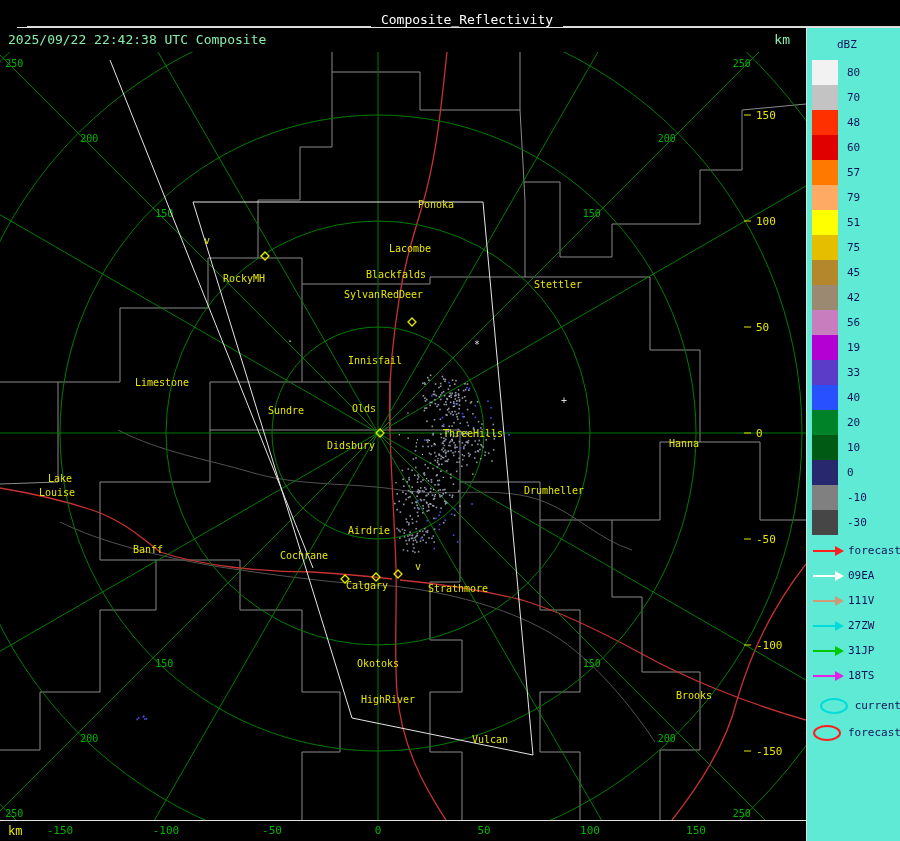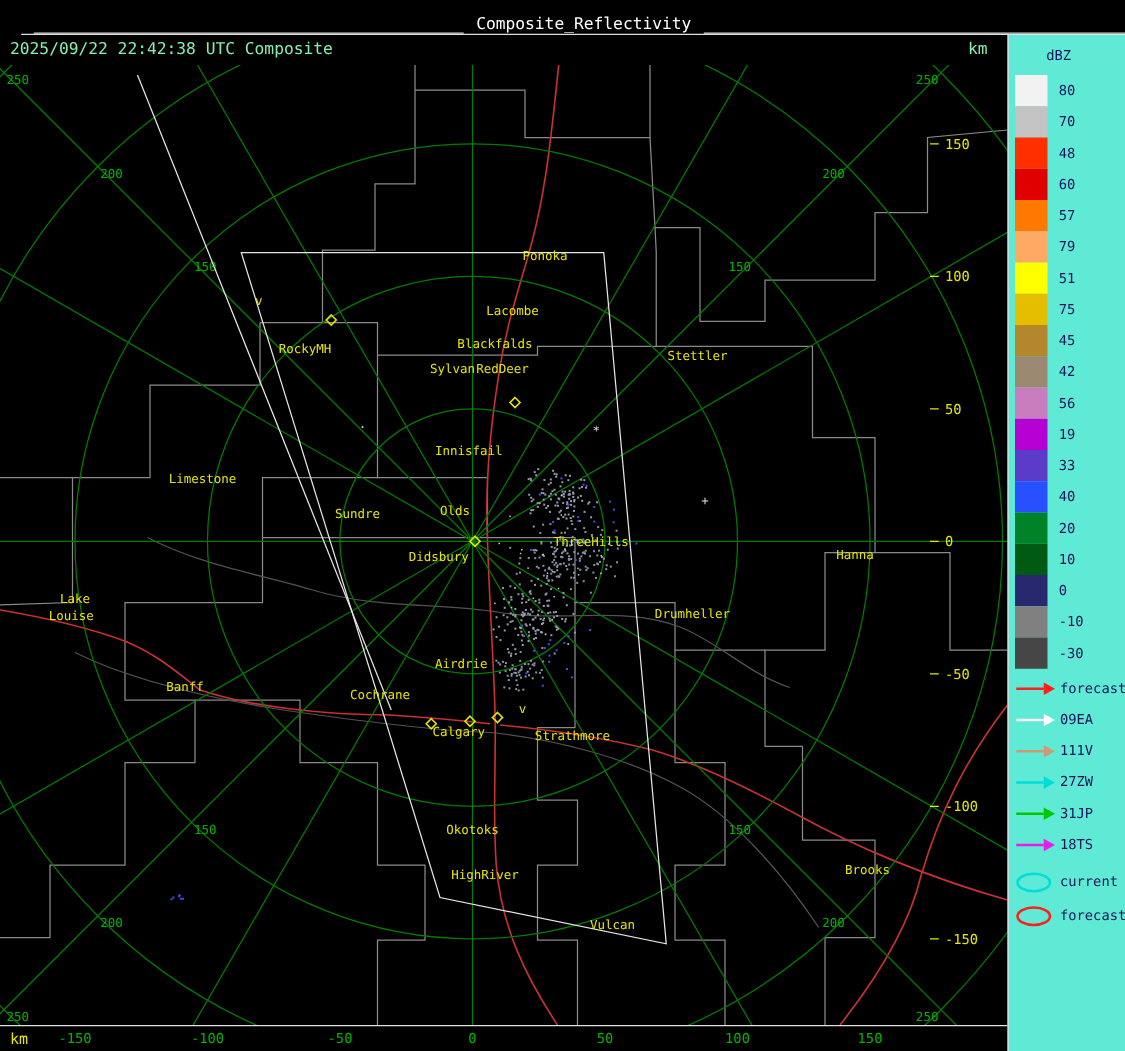--- a/index.html
+++ b/index.html
@@ -23,21 +23,21 @@
        border-left:1px solid #e0e0e0;box-sizing:border-box;color:#14145a;font-size:11px;}
   .dbz{position:absolute;top:10px;left:30px;}
   .scale{position:absolute;top:32px;left:5px;}
   .scale .row{display:flex;height:25px;align-items:center;justify-content:flex-end;}
   .sw{width:26px;height:25px;}
   .lb{margin-left:9px;width:34px;}
   .vectors{position:absolute;top:510px;left:4px;}
   .vectors .row{display:flex;height:25px;align-items:center;}
   .vectors .row span{margin-left:3px;}
   .shapes{position:absolute;top:664px;left:4px;}
-  .shapes .row{display:flex;height:27px;align-items:center;}
+  .shapes .row{display:flex;height:27px;align-items:center;justify-content:flex-end;}
   .shapes .row span{margin-left:3px;}
 </style>
 </head>
 <body>
 
 <div class="app">
 
   <div class="titlebar">
     <div class="rule"></div>
     <div class="title-text">Composite_Reflectivity</div>

